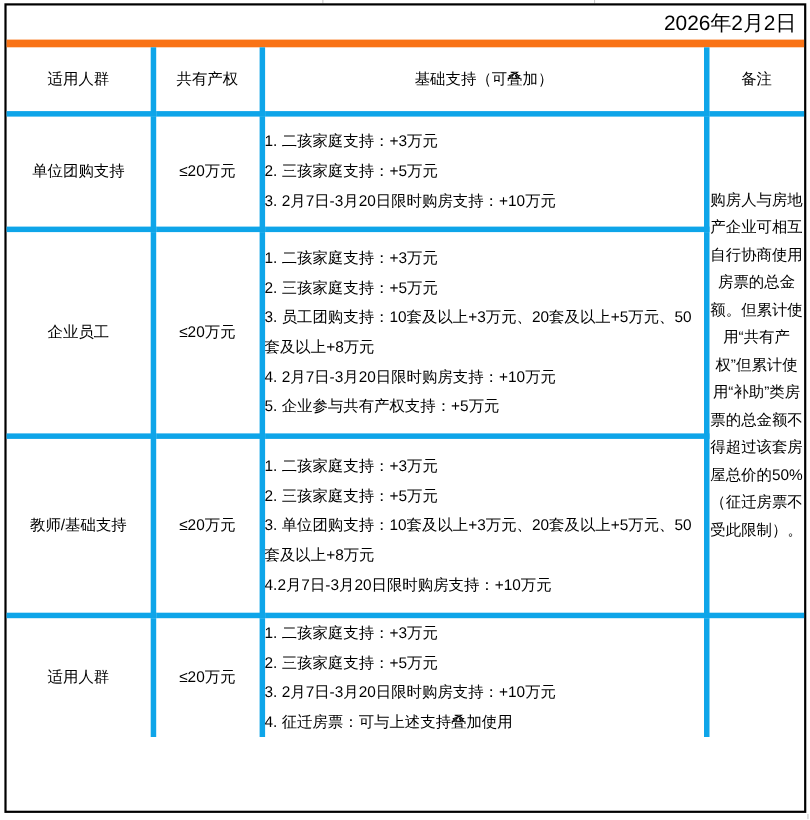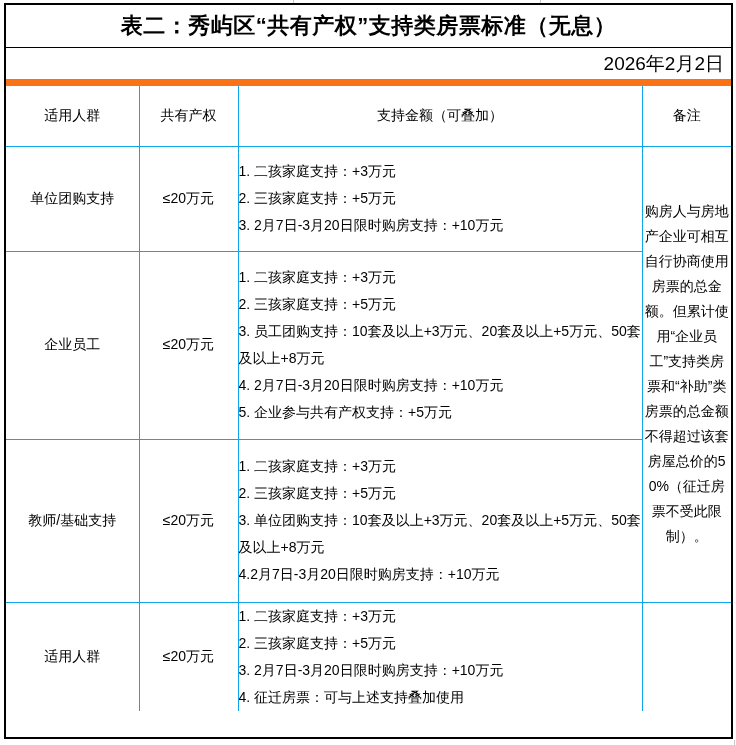--- a/index.html
+++ b/index.html
@@ -38,21 +38,21 @@
     font-size:19px;
     padding-right:7px;
   }
   table.grid{
     width:100%;
     border-collapse:collapse;
     table-layout:fixed;
     font-size:14px;
   }
   table.grid td,table.grid th{
-    border:1px solid #0ea5e9;
+    border:5px solid #0ea5e9;
     vertical-align:middle;
     font-weight:normal;
     padding:0;
     overflow:hidden;
   }
   
   table.grid tr:first-child > *{border-top:none;margin-left:45px;}
   table.grid tr > *:first-child{border-left:none;}
   table.grid tr > *:last-child{border-right:none;}
   table.grid tr.last > *{border-bottom:none;}
@@ -74,50 +74,49 @@
 <body>
 
 <div class="page">
 
   <div class="tick t1"></div>
   <div class="tick t2"></div>
   <div class="tick t3"></div>
 
   <div class="doc">
 
-    <div class="title-row">表二：秀屿区“共有产权”支持类房票标准（无息）</div>
 
     <div class="date-row">2026年2月2日</div>
 
     <table class="grid">
       <colgroup>
         <col class="c1">
           <col class="c2">
           <col class="c3">
           <col class="c4">
       </colgroup>
 
       <tbody>
           <tr style="height:60px;">
         <th class="hdr">适用人群</th>
         <th class="hdr">共有产权</th>
-        <th class="hdr">支持金额（可叠加）</th>
+        <th class="hdr">基础支持（可叠加）</th>
         <th class="hdr">备注</th>
       </tr>
 
       <tr style="height:105px;">
         <td class="center">单位团购支持</td>
         <td class="center">≤20万元</td>
         <td class="amount">
           <div class="line">1. 二孩家庭支持：+3万元</div>
           <div class="line">2. 三孩家庭支持：+5万元</div>
           <div class="line">3. 2月7日-3月20日限时购房支持：+10万元</div>
         </td>
         <td class="remark-cell" rowspan="3">
-          <div class="remark-text">购房人与房地产企业可相互自行协商使用房票的总金额。但累计使用“企业员工”支持类房票和“补助”类房票的总金额不得超过该套房屋总价的50%（征迁房票不受此限制）。</div>
+          <div class="remark-text">购房人与房地产企业可相互自行协商使用房票的总金额。但累计使用“共有产权”但累计使用“补助”类房票的总金额不得超过该套房屋总价的50%（征迁房票不受此限制）。</div>
         </td>
       </tr>
 
       <tr style="height:188px;">
         <td class="center">企业员工</td>
         <td class="center">≤20万元</td>
         <td class="amount">
           <div class="line">1. 二孩家庭支持：+3万元</div>
           <div class="line">2. 三孩家庭支持：+5万元</div>
           <div class="line">3. 员工团购支持：10套及以上+3万元、20套及以上+5万元、50套及以上+8万元</div>

